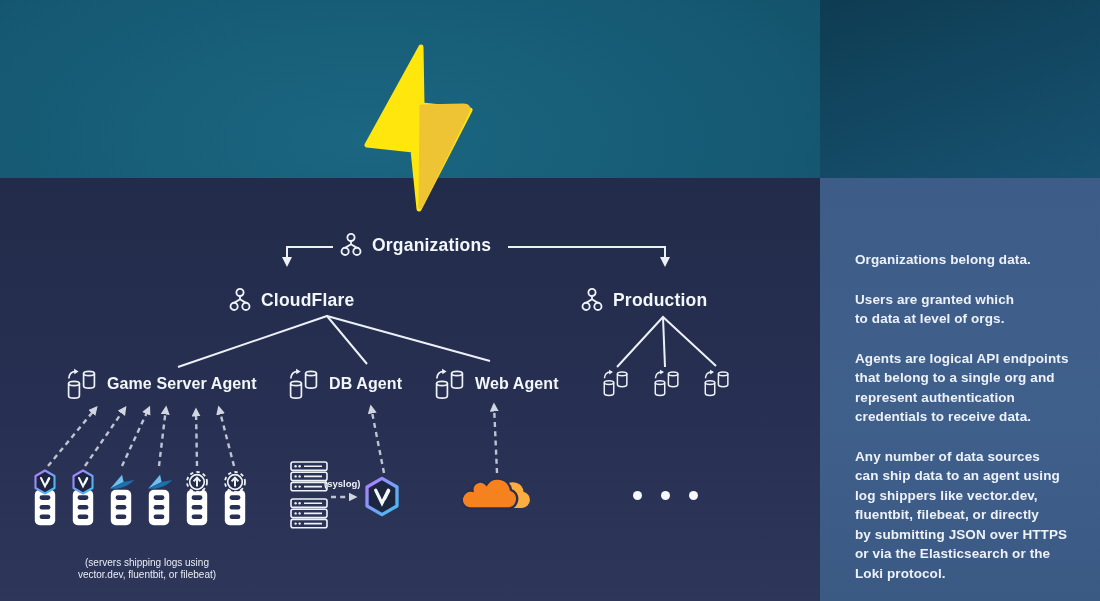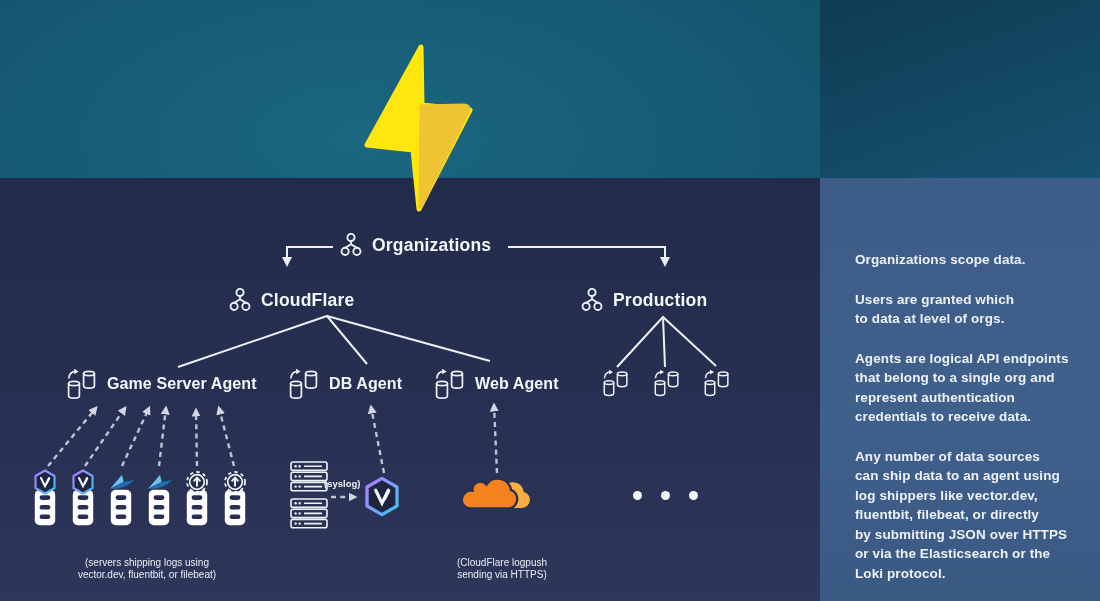--- a/index.html
+++ b/index.html
@@ -246,25 +246,23 @@
     </svg>
 
   <div class="dots">
     <span></span>
     <span></span>
     <span></span>
   </div>
 
   <div class="cap" style="left:52px;top:557px;width:190px">(servers shipping logs using
 vector.dev, fluentbit, or filebeat)</div>
-  <div class="cap" style="left:437px;top:557px;width:130px">(CloudFlare logpush
-sending via HTTPS)</div>
 
   <div class="side-text">
-    <p>Organizations scope data.</p>
+    <p>Organizations belong data.</p>
     <p>Users are granted which
 to data at level of orgs.</p>
     <p>Agents are logical API endpoints
 that belong to a single org and
 represent authentication
 credentials to receive data.</p>
     <p>Any number of data sources
 can ship data to an agent using
 log shippers like vector.dev,
 fluentbit, filebeat, or directly

